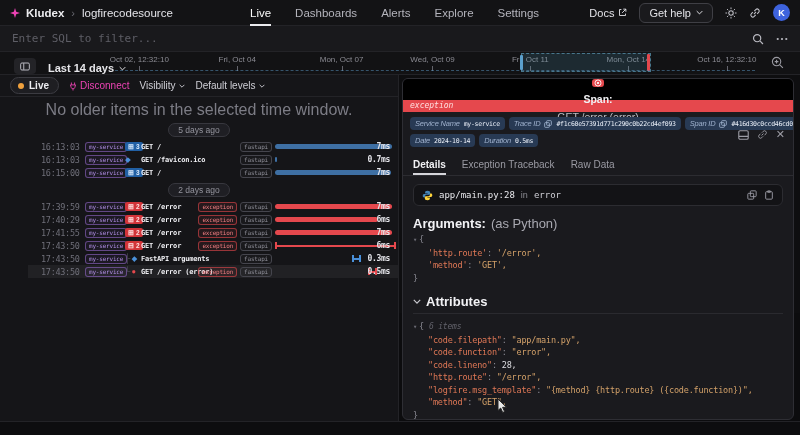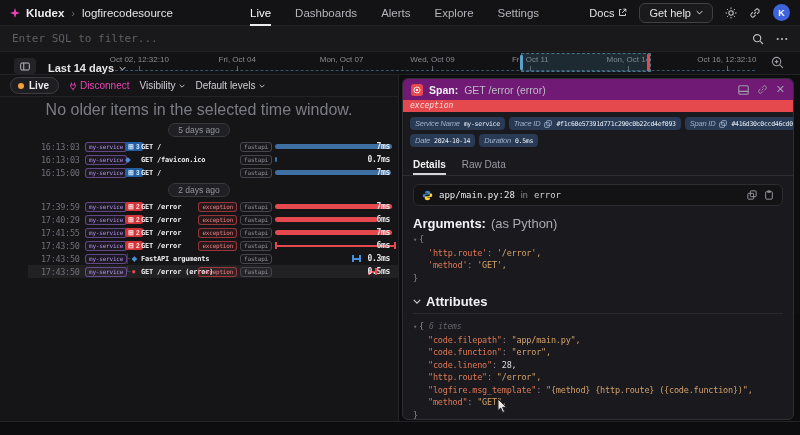--- a/index.html
+++ b/index.html
@@ -79,21 +79,21 @@
   .bar.blue { background:var(--bar-blue,#3e6fa3); } .bar.red { background:var(--error-red,#e5484d); }
   .thinline { position:absolute; top:5.5px; height:2px; width:100%; background:var(--error-red,#e5484d); }
   .thinline::before, .thinline::after { content:""; position:absolute; top:-2.5px; width:2px; height:7px; background:inherit; }
   .thinline::before { left:0; } .thinline::after { right:0; }
   .ibeam { position:absolute; top:3px; width:9px; height:7px; border-left:2px solid var(--c); border-right:2px solid var(--c); background:linear-gradient(var(--c),var(--c)) center/100% 2px no-repeat; }
   .ibeam.blue { --c:#4a90d9; } .ibeam.red { --c:var(--error-red,#e5484d); }
   .dur { position:absolute; right:8px; font-family:"DejaVu Sans Mono",monospace; font-size:8px; font-weight:700; color:#e4e4e9; letter-spacing:-.3px; }
 
   
   #right-panel { position:absolute; left:402px; top:78px; width:392px; height:342px; background:#1a1a1e; border:1px solid #2e2e34; border-radius:6px; overflow:hidden; }
-  #rp-header { height:21px; display:flex; align-items:center; gap:6px; padding:0 8px; background:#701a75; }
+  #rp-header { height:21px; display:flex; align-items:center; gap:6px; padding:0 8px; background:#000000;flex-direction:column; }
   .err-ic { width:12px; height:12px; border-radius:3px; background:var(--error-red,#e5484d); display:flex; align-items:center; justify-content:center; }
   .rp-title-label { font-size:10.5px; font-weight:700; color:#f2f2f5; }
   .rp-title-value { font-size:10.5px; color:#bdbdc5; }
   .rp-hicons { margin-left:auto; display:flex; align-items:center; gap:8px; color:#9d9da6; }
   .rp-close { font-size:11px; line-height:1; color:#9d9da6; }
   #rp-banner { height:12px; background:var(--error-red,#e5484d); color:#ffdede; font-family:"DejaVu Sans Mono",monospace; font-style:italic; font-size:8px; line-height:12px; padding-left:7px; }
   #rp-meta { padding:5px 7px 3px; }
   .chip-row { display:flex; flex-wrap:nowrap; margin-bottom:4px; }
   .chip { display:inline-flex; align-items:center; gap:4px; background:var(--chip-bg,#283a54); border-radius:4px; padding:2px 5px; margin-right:4px; white-space:nowrap; }
   .chip .lbl { font-style:italic; font-size:7.5px; color:#9fb1cd; letter-spacing:-.2px; }
@@ -499,20 +499,21 @@
             <span class="val">2024-10-14</span>
           </span>
           <span class="chip">
             <span class="lbl">Duration</span>
             <span class="val">0.5ms</span>
           </span>
         </div>
       </div>
     <div id="rp-tabs">
         <div class="rp-tab active">Details</div>
+        <div class="rp-tab">Exception Traceback</div>
         <div class="rp-tab">Raw Data</div>
       </div>
     <div id="rp-content">
       <div id="loc-box">
         <svg width="11" height="11" viewBox="0 0 12 12">
             <path d="M6 .8c-2 0-2.6.9-2.6 1.8v1.2h2.7v.5H2.3c-1 0-1.5.8-1.5 1.9 0 1.2.5 1.9 1.5 1.9h1V6.9c0-.9.8-1.6 1.7-1.6h2.6c.8 0 1.3-.6 1.3-1.4V2.6C8.9 1.6 8 .8 6 .8z" fill="#4584b6"></path>
             <path d="M6 11.2c2 0 2.6-.9 2.6-1.8V8.2H5.9v-.5h3.8c1 0 1.5-.8 1.5-1.9 0-1.2-.5-1.9-1.5-1.9h-1v1.2c0 .9-.8 1.6-1.7 1.6H4.4c-.8 0-1.3.6-1.3 1.4v1.3c0 1 .9 1.8 2.9 1.8z" fill="#ffd43b"></path>
           </svg>
         <span class="loc-file">app/main.py:28</span>
         <span class="loc-in">in</span>

